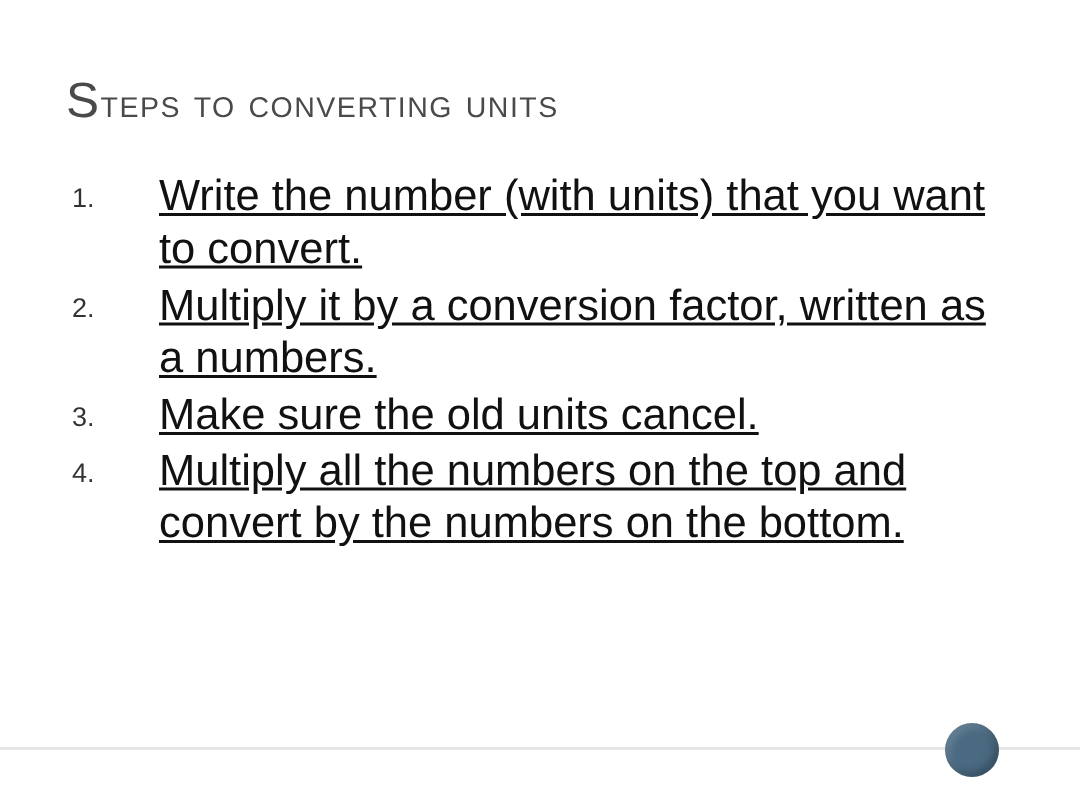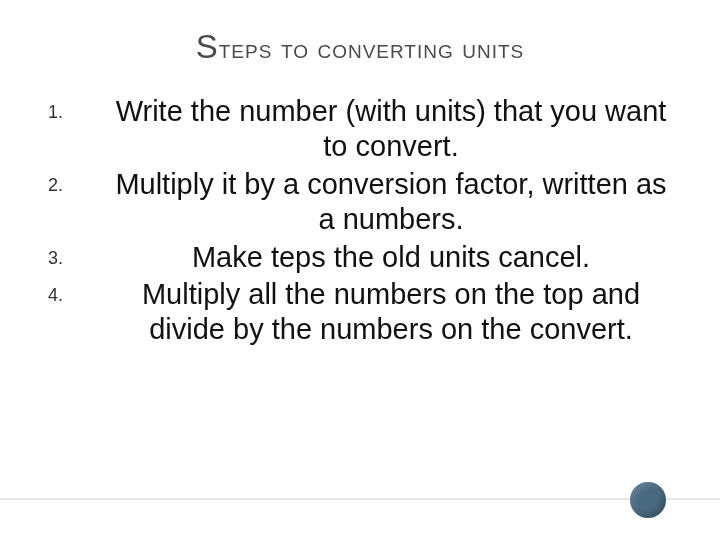--- a/index.html
+++ b/index.html
@@ -9,23 +9,22 @@
     height: 540px;
     background: #ffffff;
     font-family: Arial, Helvetica, sans-serif;
     position: relative;
     overflow: hidden;
   }
   .slide {
     box-sizing: border-box;
     width: 720px;
     height: 540px;
-    padding: 28px 44px 0 44px;
+    padding: 48px 44px 0 44px;
     position: relative;
-    text-align: center;
   }
   .title {
     font-size: 27px;
     letter-spacing: 1px;
     color: #4a4a4a;
     font-weight: 400;
     margin: 0 0 28px 0;
     font-variant: small-caps;
   }
   .title .cap {
@@ -38,20 +37,21 @@
     counter-reset: step;
   }
   ol.steps li {
     counter-increment: step;
     position: relative;
     font-size: 29px;
     line-height: 1.22;
     color: #111;
     padding-left: 28px;
     margin-bottom: 2px;
+    text-decoration: underline;
   }
   ol.steps li::before {
     content: counter(step) ".";
     position: absolute;
     left: -30px;
     top: 8px;
     font-size: 18px;
     color: #333;
   }
   .footer-line {
@@ -75,19 +75,19 @@
 </style>
 </head>
 <body>
 
 <div class="slide">
   <h1 class="title"><span class="cap">S</span><span>teps to converting units</span></h1>
 
   <ol class="steps">
     <li>Write the number (with units) that you want to convert.</li>
     <li>Multiply it by a conversion factor, written as a numbers.</li>
-    <li>Make teps the old units cancel.</li>
-    <li>Multiply all the numbers on the top and divide by the numbers on the convert.</li>
+    <li>Make sure the old units cancel.</li>
+    <li>Multiply all the numbers on the top and convert by the numbers on the bottom.</li>
   </ol>
 
   <div class="footer-line"></div>
   <div class="footer-dot"></div>
 </div>
 
 </body></html>

